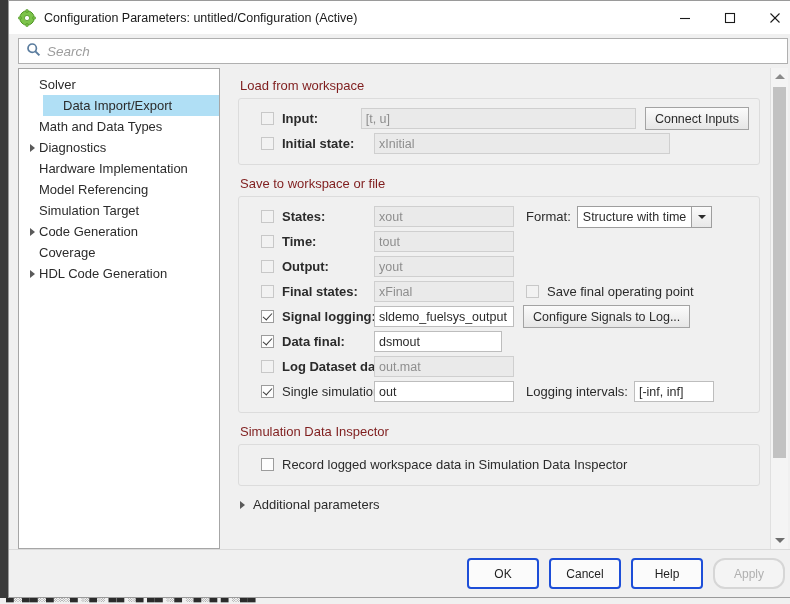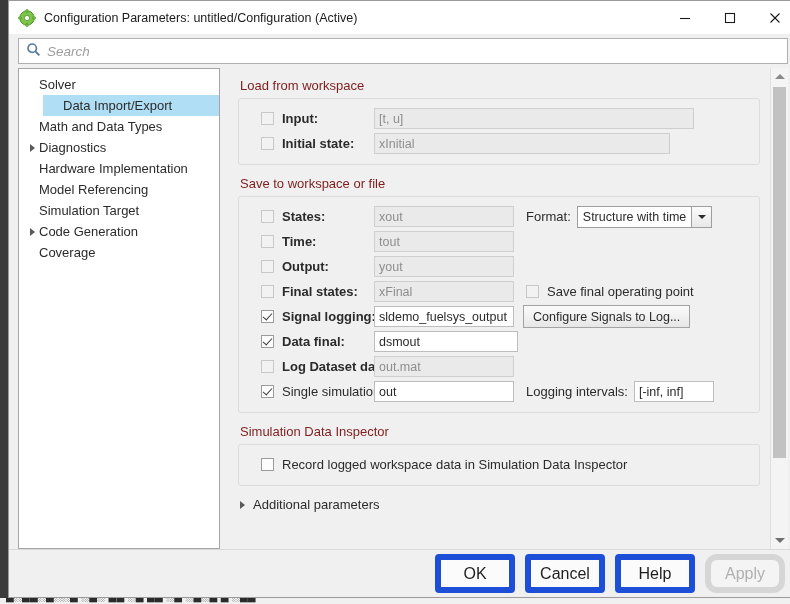--- a/index.html
+++ b/index.html
@@ -273,24 +273,24 @@
   .footer {
     height: 47px; min-height: 47px;
     border-top: 1px solid #dadada;
     background: #f0f0f0;
     display: flex; align-items: center; justify-content: flex-end;
     padding-right: 12px;
     gap: 10px;
   }
   .fbtn {
     width: 68px; height: 27px;
-    border: 6px solid #1d4ed8;
+    border: 2px solid #1d4ed8;
     border-radius: 4px;
     background: #fbfbfb;
-    font-size: 16px; color: #1f1f1f;
+    font-size: 12px; color: #1f1f1f;
     display: flex; align-items: center; justify-content: center;
   }
   .fbtn.disabled { color: #b0b0b0; border-color: #d6d6d6; background: #f4f4f4; border-radius: 12px; }
 </style>
 </head>
 <body>
 
 <div class="behind-sliver">
   <div class="ghost-text">█░██░█░░█ ░█░ ██ ░█ ██ ░█ ░█░█ █ ░██</div>
 </div>
@@ -394,31 +394,38 @@
             <i class="tri"></i>
           </span>
         <span>Code Generation</span>
       </div>
       <div class="tree-item">
         <span class="tree-arrow empty">
             <i class="tri"></i>
           </span>
         <span>Coverage</span>
       </div>
+      <div class="tree-item">
+        <span class="tree-arrow">
+            <i class="tri"></i>
+          </span>
+        <span>HDL Code Generation</span>
+      </div>
     </div>
 
     <div class="pane-wrap">
       <div class="pane">
 
         <div class="sec-title">Load from workspace</div>
         <div class="groupbox">
           <div class="row">
             <span class="cb disabled"></span>
             <span class="lbl w1">Input:</span>
             <span class="field disabled" style="width:320px;">[t, u]</span>
+            <span class="btn" style="margin-left:9px;">Connect Inputs</span>
           </div>
           <div class="row">
             <span class="cb disabled"></span>
             <span class="lbl w1">Initial state:</span>
             <span class="field disabled" style="width:296px;">xInitial</span>
           </div>
         </div>
 
         <div class="sec-title">Save to workspace or file</div>
         <div class="groupbox">
@@ -453,21 +460,21 @@
           </div>
           <div class="row">
             <span class="cb checked"></span>
             <span class="lbl w1">Signal logging:</span>
             <span class="field" style="width:140px;">sldemo_fuelsys_output</span>
             <span class="btn" style="margin-left:9px;">Configure Signals to Log...</span>
           </div>
           <div class="row">
             <span class="cb checked"></span>
             <span class="lbl w1">Data final:</span>
-            <span class="field" style="width:144px;">dsmout</span>
+            <span class="field" style="width:128px;">dsmout</span>
           </div>
           <div class="row">
             <span class="cb disabled"></span>
             <span class="lbl w1" style="width:151px;">Log Dataset data to file:</span>
             <span class="field disabled" style="width:140px;margin-left:-59px;">out.mat</span>
           </div>
           <div class="row">
             <span class="cb checked"></span>
             <span class="lbl" style="width:163px;">Single simulation output:</span>
             <span class="field" style="width:140px;margin-left:-71px;">out</span>

